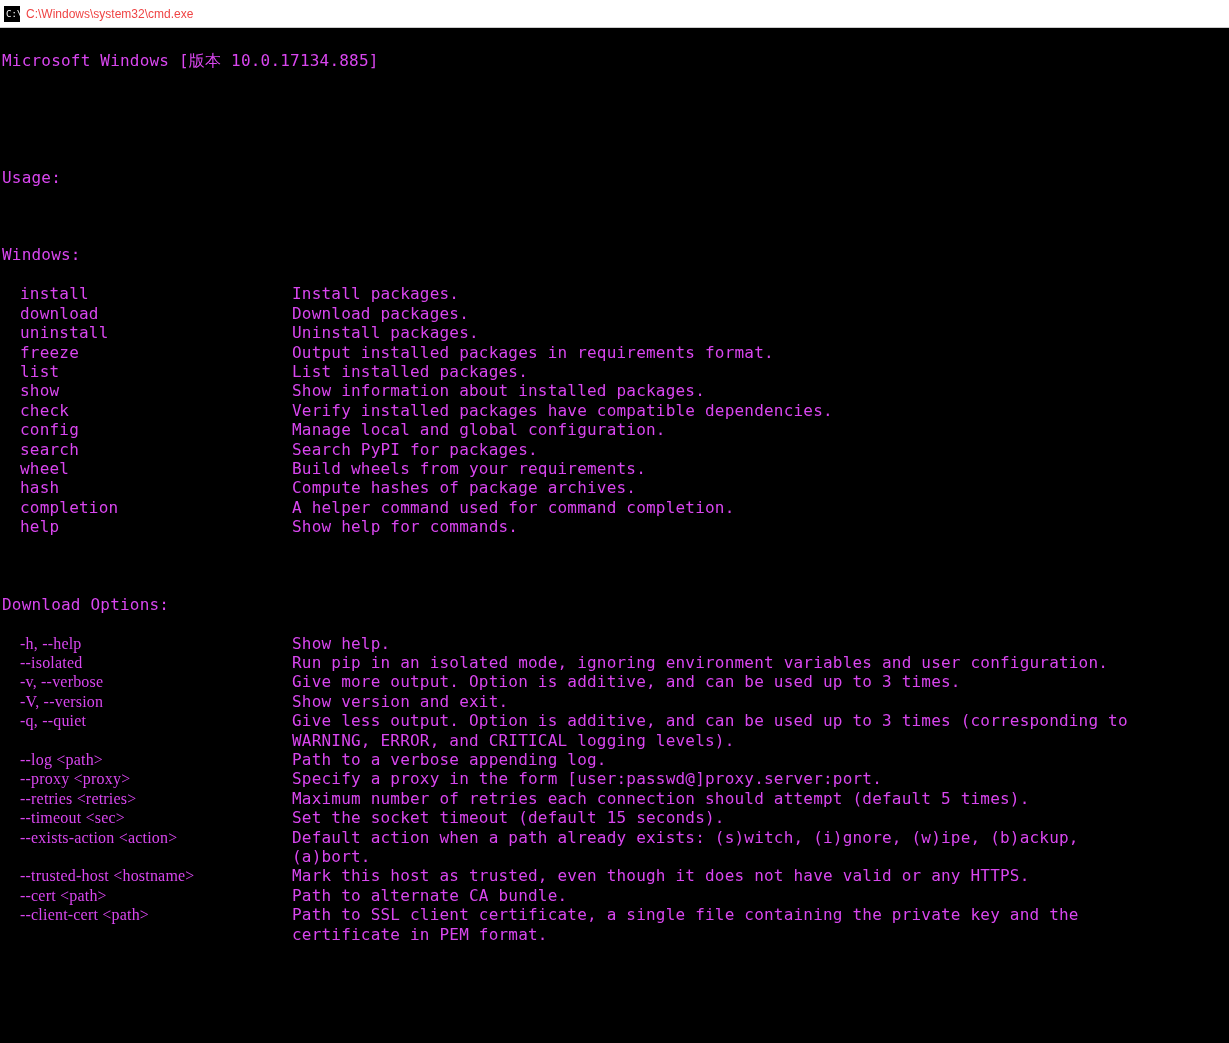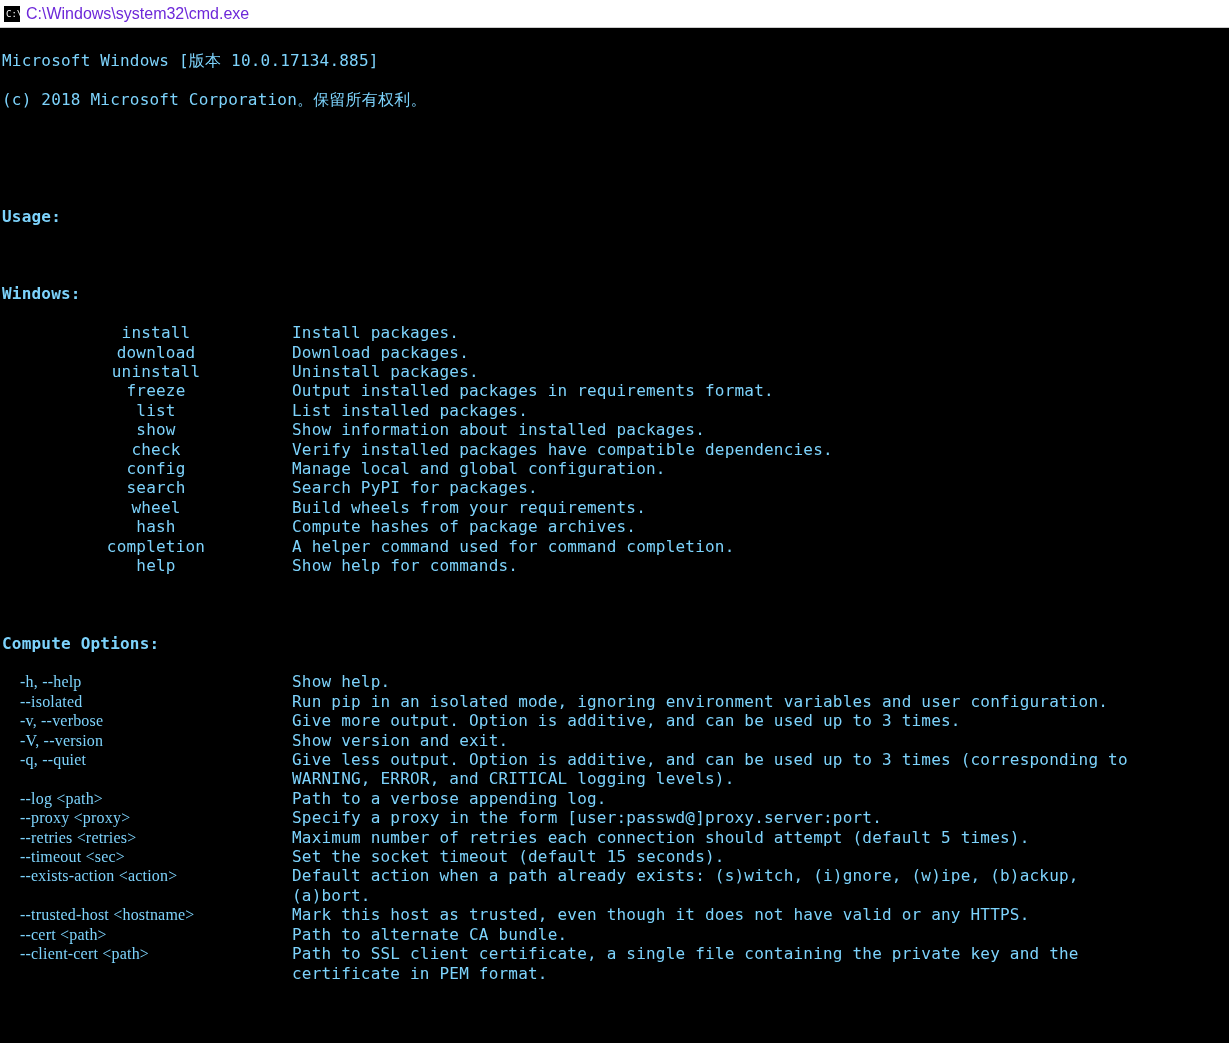--- a/index.html
+++ b/index.html
@@ -29,26 +29,26 @@
       display: flex;
       align-items: center;
       justify-content: center;
     }
     .titlebar-icon svg {
       width: 16px;
       height: 16px;
     }
     .titlebar-text {
       font-family: "Segoe UI", Tahoma, sans-serif;
-      font-size: 16px;
-      color: #6d28d9;
+      font-size: 12px;
+      color: #ef4444;
     }
     .terminal {
       background: #000000;
-      color: #7dd3fc;
+      color: #d946ef;
       width: 100%;
       height: calc(100% - 28px);
       padding: 4px 2px;
       font-size: 16px;
       line-height: 19.4px;
       white-space: pre;
       font-family: "NSimSun", "SimSun", Consolas, monospace;
       letter-spacing: 0.2px;
     }
     .line {
@@ -60,58 +60,55 @@
     }
     .indent {
       width: 18px;
       flex-shrink: 0;
       white-space: pre;
     }
     .col-left {
       width: 272px;
       flex-shrink: 0;
       white-space: pre;
-      text-align: center;
     }
     .col-right {
       flex: 1;
       white-space: pre-wrap;
       word-break: break-word;
     }
     .gen-left {
       width: 272px;
       flex-shrink: 0;
       white-space: pre;
       font-family: Liberation Serif, serif;
     }
     .section-hdr {
       white-space: pre;
-      font-weight: bold;
     }
   </style>
 </head>
 <body>
 
 <div class="titlebar">
   <span class="titlebar-icon">
     <svg viewBox="0 0 16 16">
       <rect x="0" y="0" width="16" height="16" fill="#000"></rect>
       <text x="2" y="11" font-size="9" fill="#fff" font-family="monospace">C:\</text>
     </svg>
   </span>
   <span class="titlebar-text">C:\Windows\system32\cmd.exe</span>
 </div>
 
 <div class="terminal">
 <span class="line">Microsoft Windows [版本 10.0.17134.885]</span>
-<span class="line">(c) 2018 Microsoft Corporation。保留所有权利。</span>
 <span class="line"> </span>
 <span class="line"> </span>
 <span class="line section-hdr">Usage:</span>
 <span class="line"> </span>
 <span class="line section-hdr">Windows:</span>
 <div id="commands-block"><div class="row"><span class="indent">  </span><span class="col-left">install</span><span class="col-right">Install packages.</span></div><div class="row"><span class="indent">  </span><span class="col-left">download</span><span class="col-right">Download packages.</span></div><div class="row"><span class="indent">  </span><span class="col-left">uninstall</span><span class="col-right">Uninstall packages.</span></div><div class="row"><span class="indent">  </span><span class="col-left">freeze</span><span class="col-right">Output installed packages in requirements format.</span></div><div class="row"><span class="indent">  </span><span class="col-left">list</span><span class="col-right">List installed packages.</span></div><div class="row"><span class="indent">  </span><span class="col-left">show</span><span class="col-right">Show information about installed packages.</span></div><div class="row"><span class="indent">  </span><span class="col-left">check</span><span class="col-right">Verify installed packages have compatible dependencies.</span></div><div class="row"><span class="indent">  </span><span class="col-left">config</span><span class="col-right">Manage local and global configuration.</span></div><div class="row"><span class="indent">  </span><span class="col-left">search</span><span class="col-right">Search PyPI for packages.</span></div><div class="row"><span class="indent">  </span><span class="col-left">wheel</span><span class="col-right">Build wheels from your requirements.</span></div><div class="row"><span class="indent">  </span><span class="col-left">hash</span><span class="col-right">Compute hashes of package archives.</span></div><div class="row"><span class="indent">  </span><span class="col-left">completion</span><span class="col-right">A helper command used for command completion.</span></div><div class="row"><span class="indent">  </span><span class="col-left">help</span><span class="col-right">Show help for commands.</span></div></div>
 <span class="line"> </span>
-<span class="line section-hdr">Compute Options:</span>
+<span class="line section-hdr">Download Options:</span>
 <div id="general-block"><div class="row"><span class="indent">  </span><span class="gen-left">-h, --help</span><span class="col-right">Show help.</span></div><div class="row"><span class="indent">  </span><span class="gen-left">--isolated</span><span class="col-right">Run pip in an isolated mode, ignoring environment variables and user configuration.</span></div><div class="row"><span class="indent">  </span><span class="gen-left">-v, --verbose</span><span class="col-right">Give more output. Option is additive, and can be used up to 3 times.</span></div><div class="row"><span class="indent">  </span><span class="gen-left">-V, --version</span><span class="col-right">Show version and exit.</span></div><div class="row"><span class="indent">  </span><span class="gen-left">-q, --quiet</span><span class="col-right">Give less output. Option is additive, and can be used up to 3 times (corresponding to</span></div><div class="row"><span class="indent">  </span><span class="gen-left"></span><span class="col-right">WARNING, ERROR, and CRITICAL logging levels).</span></div><div class="row"><span class="indent">  </span><span class="gen-left">--log &lt;path&gt;</span><span class="col-right">Path to a verbose appending log.</span></div><div class="row"><span class="indent">  </span><span class="gen-left">--proxy &lt;proxy&gt;</span><span class="col-right">Specify a proxy in the form [user:passwd@]proxy.server:port.</span></div><div class="row"><span class="indent">  </span><span class="gen-left">--retries &lt;retries&gt;</span><span class="col-right">Maximum number of retries each connection should attempt (default 5 times).</span></div><div class="row"><span class="indent">  </span><span class="gen-left">--timeout &lt;sec&gt;</span><span class="col-right">Set the socket timeout (default 15 seconds).</span></div><div class="row"><span class="indent">  </span><span class="gen-left">--exists-action &lt;action&gt;</span><span class="col-right">Default action when a path already exists: (s)witch, (i)gnore, (w)ipe, (b)ackup,</span></div><div class="row"><span class="indent">  </span><span class="gen-left"></span><span class="col-right">(a)bort.</span></div><div class="row"><span class="indent">  </span><span class="gen-left">--trusted-host &lt;hostname&gt;</span><span class="col-right">Mark this host as trusted, even though it does not have valid or any HTTPS.</span></div><div class="row"><span class="indent">  </span><span class="gen-left">--cert &lt;path&gt;</span><span class="col-right">Path to alternate CA bundle.</span></div><div class="row"><span class="indent">  </span><span class="gen-left">--client-cert &lt;path&gt;</span><span class="col-right">Path to SSL client certificate, a single file containing the private key and the</span></div><div class="row"><span class="indent">  </span><span class="gen-left"></span><span class="col-right">certificate in PEM format.</span></div></div>
 
 
 </div>
 
 </body></html>

